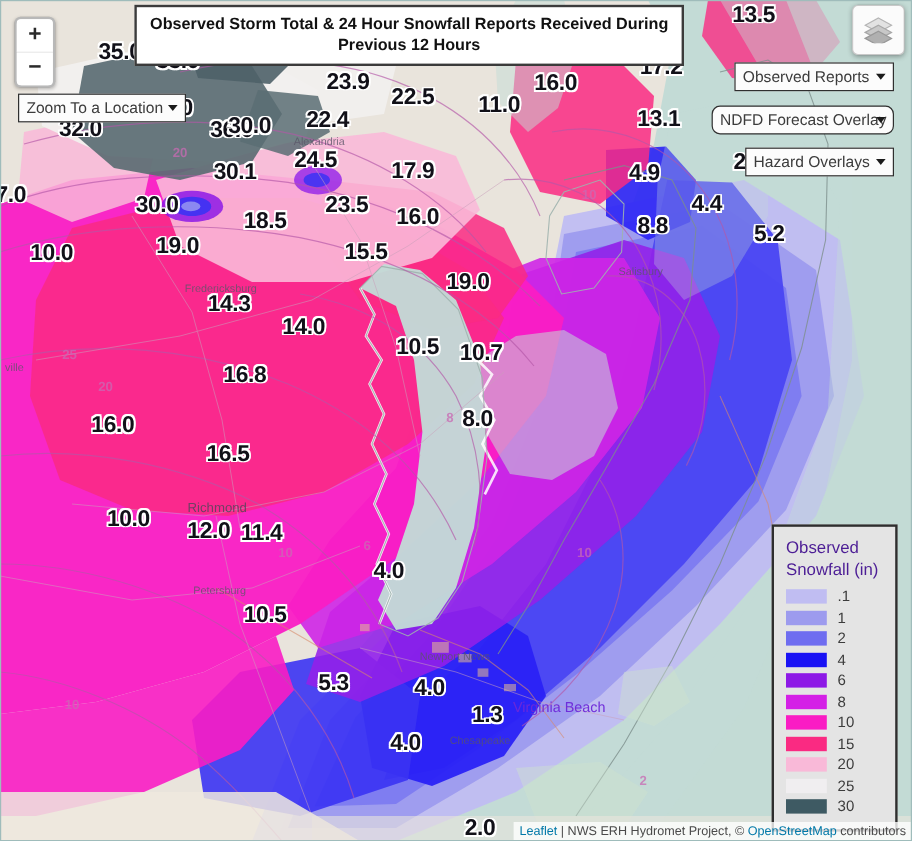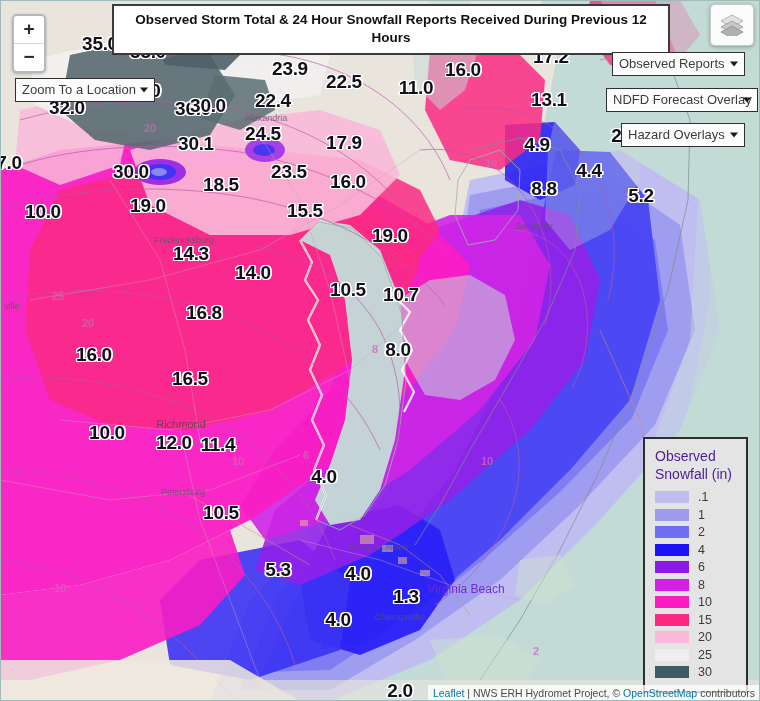--- a/index.html
+++ b/index.html
@@ -46,21 +46,21 @@
 
   
   .cnum{
     position:absolute;font-size:11px;font-weight:bold;color:#c96ab4;
     opacity:.75;transform:translate(-50%,-50%);pointer-events:none;
     font-family:"Liberation Sans",sans-serif;
   }
 
   
   #title-banner{
-    position:absolute;left:112px;top:4px;width:558px;
+    position:absolute;left:112px;top:4px;width:458px;
     background:#ffffff;border:2px solid #3b3b3b;
     padding:5px 8px 6px;
     text-align:center;
     font-size:13.5px;font-weight:bold;color:#111;
     line-height:1.35;
     box-sizing:border-box;
     z-index:40;
   }
 
   
@@ -89,21 +89,21 @@
     z-index:45;
     font-family:"Liberation Sans",sans-serif;
   }
   .selbox .caret{
     position:absolute;right:6px;top:50%;transform:translateY(-50%);
     width:0;height:0;border-left:4px solid transparent;border-right:4px solid transparent;
     border-top:5px solid #1b1b1b;
   }
   #sel-zoomloc{left:15px;top:78px;width:140px;}
   #sel-observed{right:15px;top:52px;width:133px;}
-  #sel-ndfd{right:2px;top:88px;width:152px;}
+  #sel-ndfd{right:15px;top:88px;width:152px;border-radius:7px;}
   #sel-hazard{right:15px;top:123px;width:124px;}
 
   
   #layers-btn{
     position:absolute;right:6px;top:4px;width:42px;height:40px;
     background:#fbfbfb;border-radius:5px;border:1px solid rgba(0,0,0,.2);
     box-shadow:0 1px 4px rgba(0,0,0,.3);
     display:flex;align-items:center;justify-content:center;
     cursor:pointer;z-index:46;
   }

